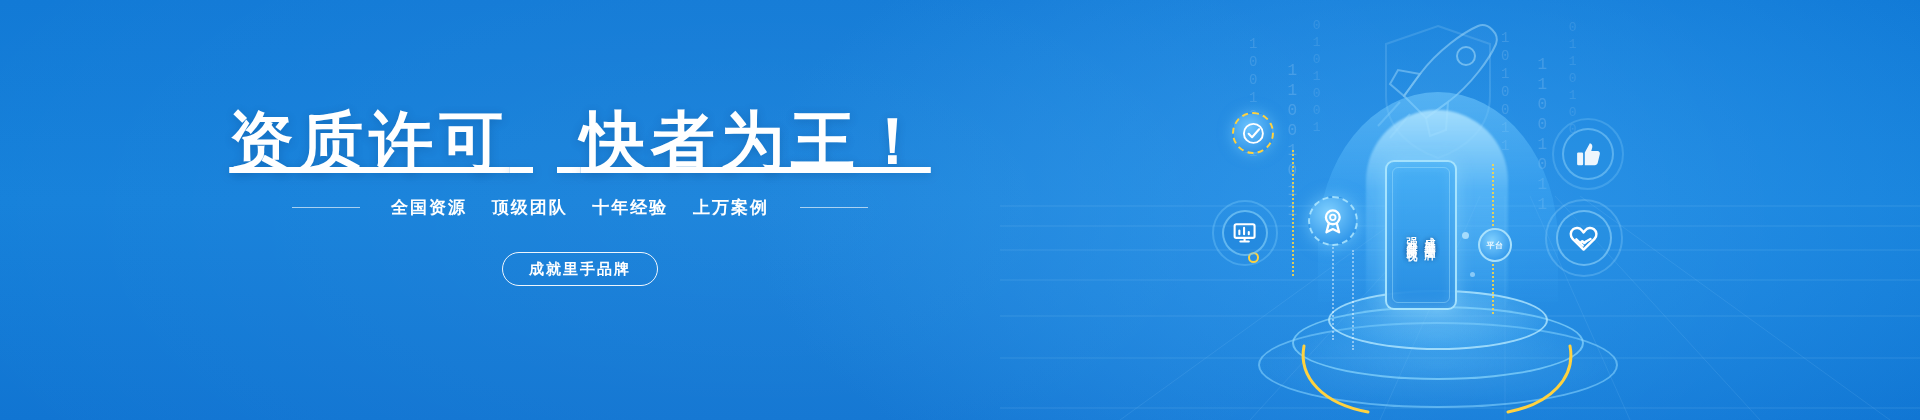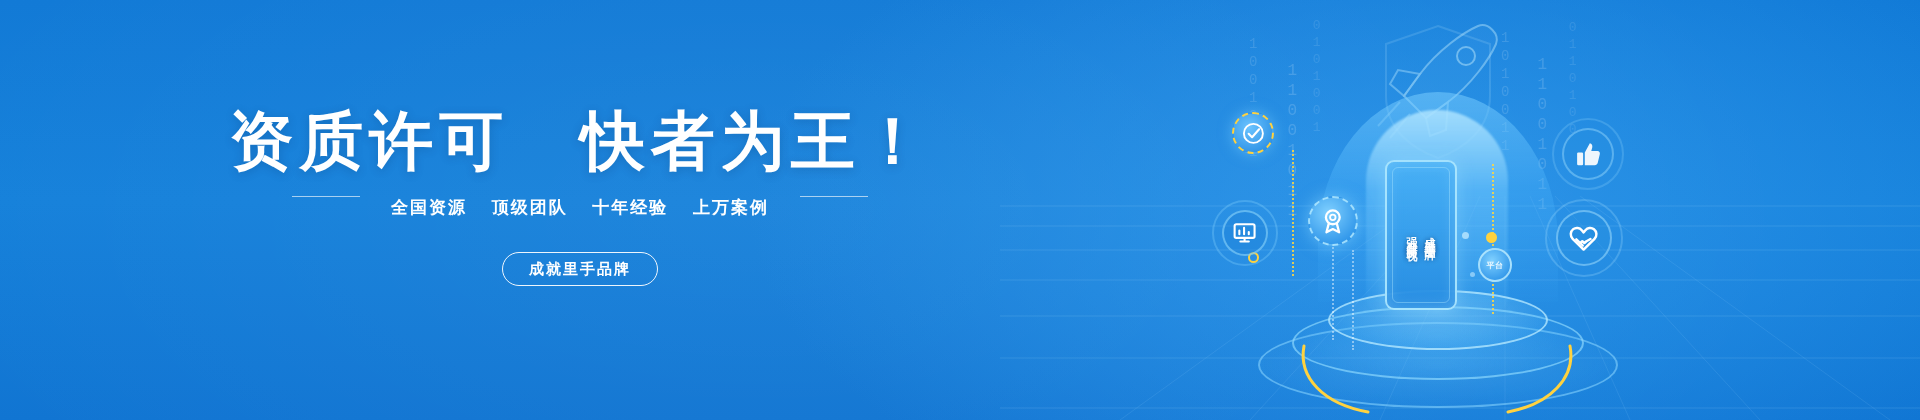--- a/index.html
+++ b/index.html
@@ -102,35 +102,35 @@
   .ico-th{left:1562px;top:128px;width:52px;height:52px;
      background:rgba(40,145,225,.30);
      border:2px solid rgba(165,225,255,.42);}
   .ico-th-out{position:absolute;left:1552px;top:118px;width:72px;height:72px;border-radius:50%;
      border:2px solid rgba(160,222,255,.22);}
   .ico-hs{left:1556px;top:210px;width:56px;height:56px;
      background:rgba(40,145,225,.32);
      border:2px solid rgba(170,228,255,.5);}
   .ico-hs-out{position:absolute;left:1545px;top:199px;width:78px;height:78px;border-radius:50%;
      border:2px solid rgba(165,225,255,.26);}
-  .ico-badge{left:1478px;top:248px;width:34px;height:34px;
+  .ico-badge{left:1478px;top:228px;width:34px;height:34px;
      background:radial-gradient(circle at 40% 35%, #7fd0ff, #1d88e4);
      border:2px solid rgba(190,238,255,.8);}
   .badge-label{color:#eaf8ff;font-size:8px;font-weight:700;letter-spacing:.5px;}
 
   .spark{position:absolute;border-radius:50%;background:#bfe8ff;opacity:.8;}
 
   
   .textblock{position:absolute;left:0;top:0;width:1160px;height:420px;}
   .headline{position:absolute;left:0;right:0;top:98px;text-align:center;
      color:#ffffff;font-size:64px;font-weight:700;letter-spacing:6px;
-     white-space:nowrap;text-shadow:0 2px 10px rgba(0,45,95,.22);}
+     white-space:nowrap;text-shadow:0 2px 10px rgba(0,45,95,.22);text-decoration:underline;}
   .headline .gap{display:inline-block;width:24px;}
   .subrow{position:absolute;left:0;right:0;top:196px;
-     display:flex;align-items:flex-start;justify-content:center;gap:22px;}
+     display:flex;align-items:center;justify-content:center;gap:22px;}
   .rule{width:68px;height:1px;background:rgba(255,255,255,.62);}
   .sub{color:#ffffff;font-size:17px;font-weight:700;letter-spacing:2px;white-space:nowrap;}
   .sub span{margin:0 9px;}
   .cta{position:absolute;left:50%;top:252px;transform:translateX(-50%);
      padding:0 26px;height:34px;line-height:32px;
      border:1px solid rgba(255,255,255,.92);border-radius:18px;
      color:#ffffff;font-size:15px;font-weight:700;letter-spacing:2px;
      background:transparent;white-space:nowrap;cursor:pointer;}
 </style>
 </head>

